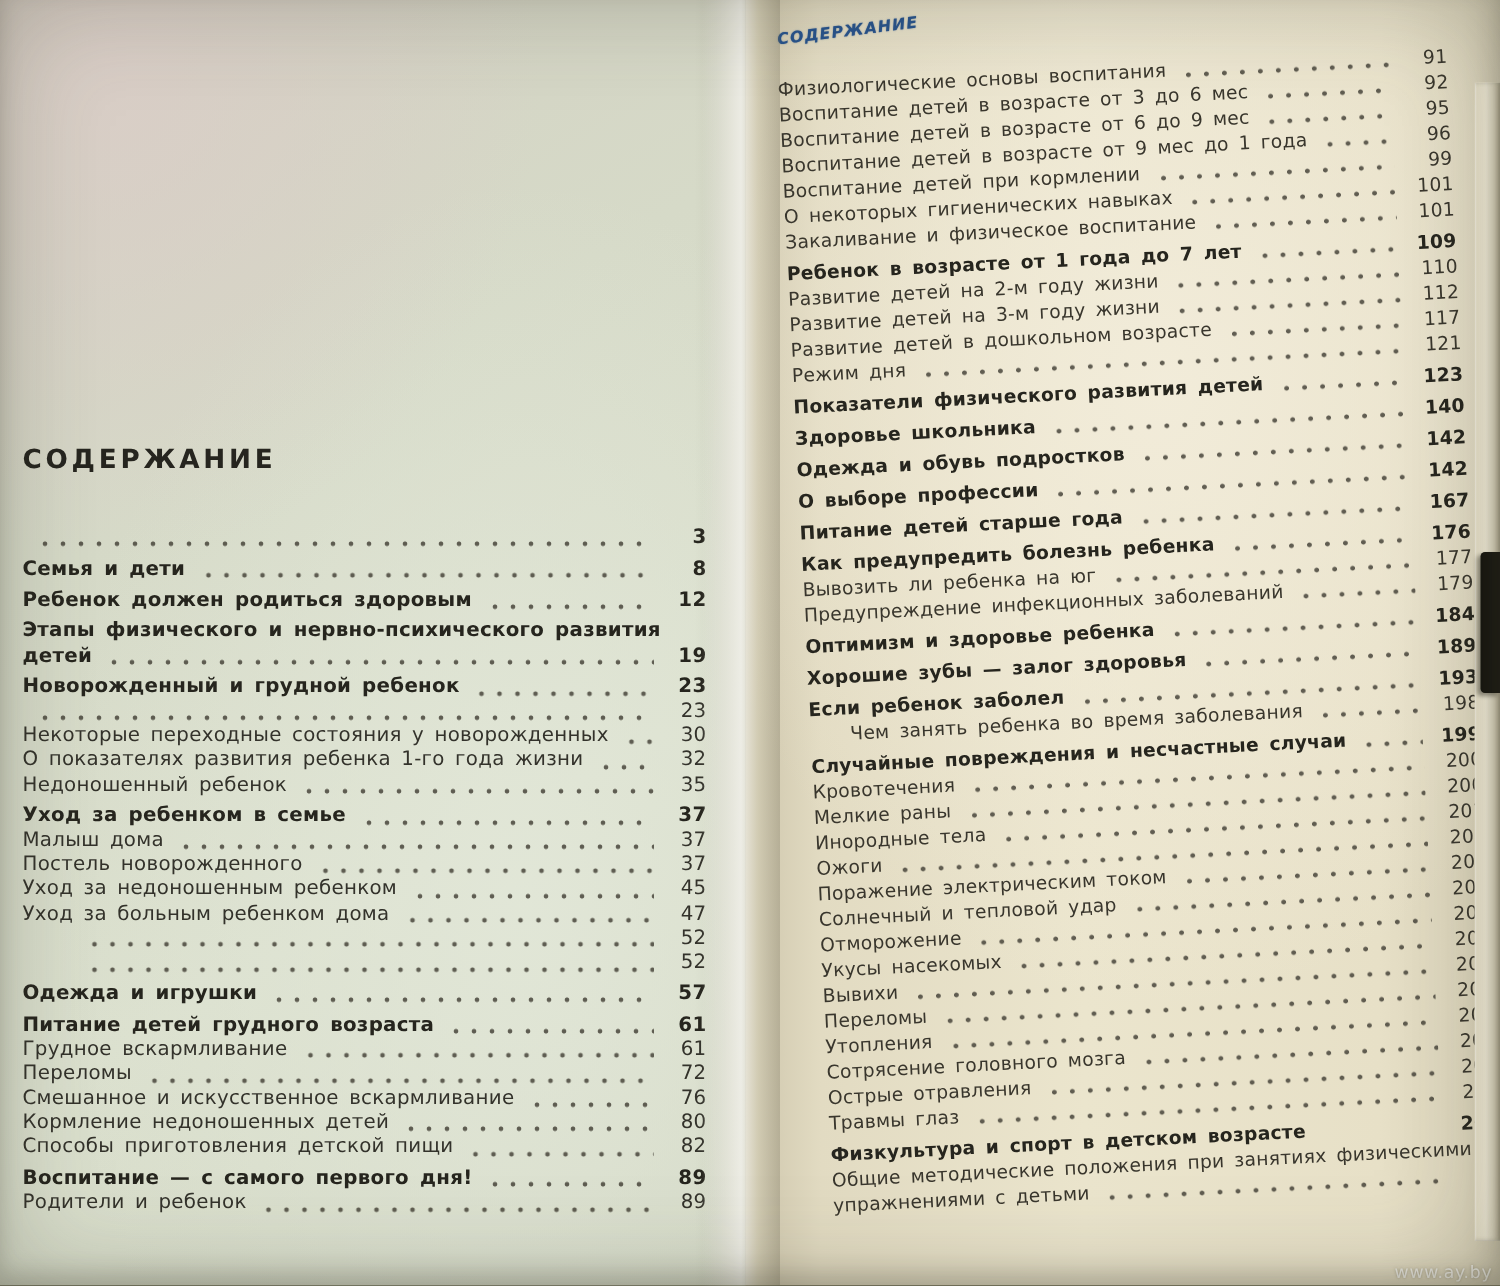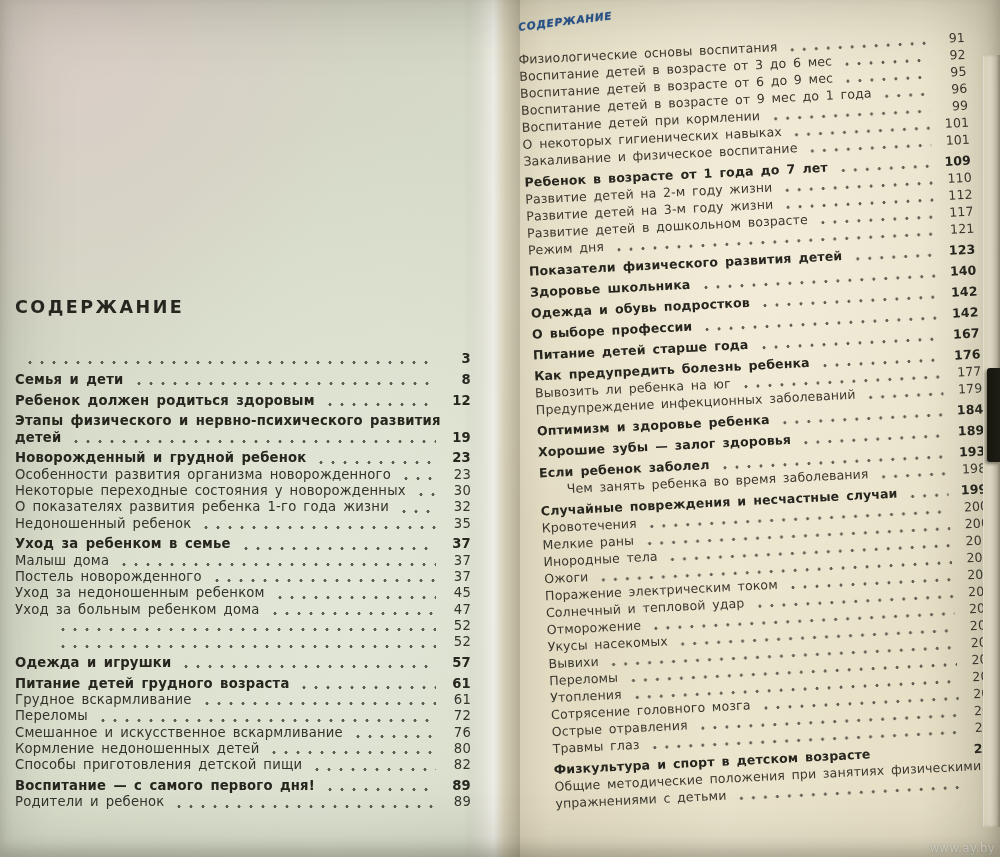--- a/index.html
+++ b/index.html
@@ -98,21 +98,20 @@
             <span class="p">19</span>
           </div>
 
           <div class="row b sp">
             <span class="t">Новорожденный и грудной ребенок</span>
             <span class="dots"></span>
             <span class="p">23</span>
           </div>
 
           <div class="row">
-            <span class="t">Особенности развития организма новорожденного</span>
             <span class="dots"></span>
             <span class="p">23</span>
           </div>
 
           <div class="row">
             <span class="t">Некоторые переходные состояния у новорожденных</span>
             <span class="dots"></span>
             <span class="p">30</span>
           </div>
 

